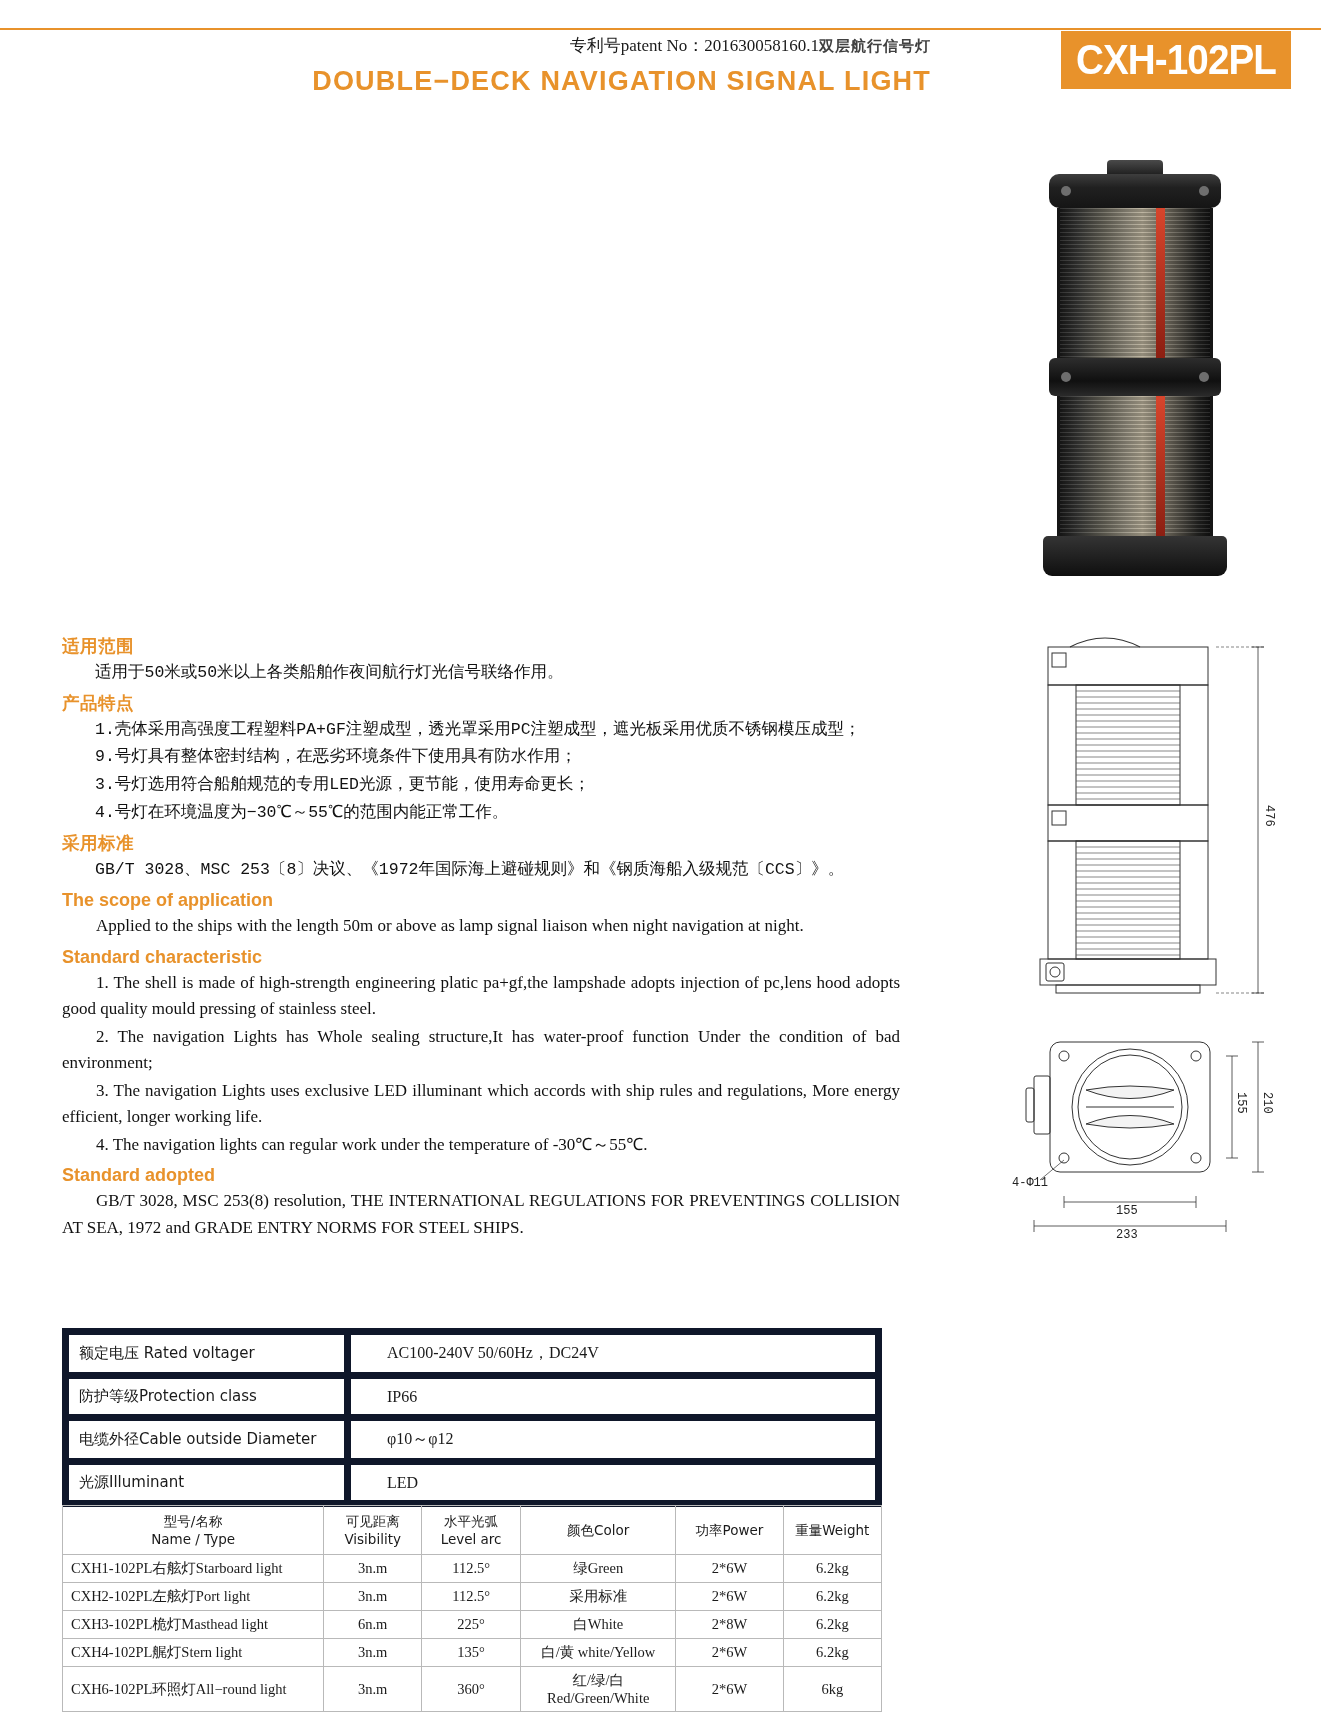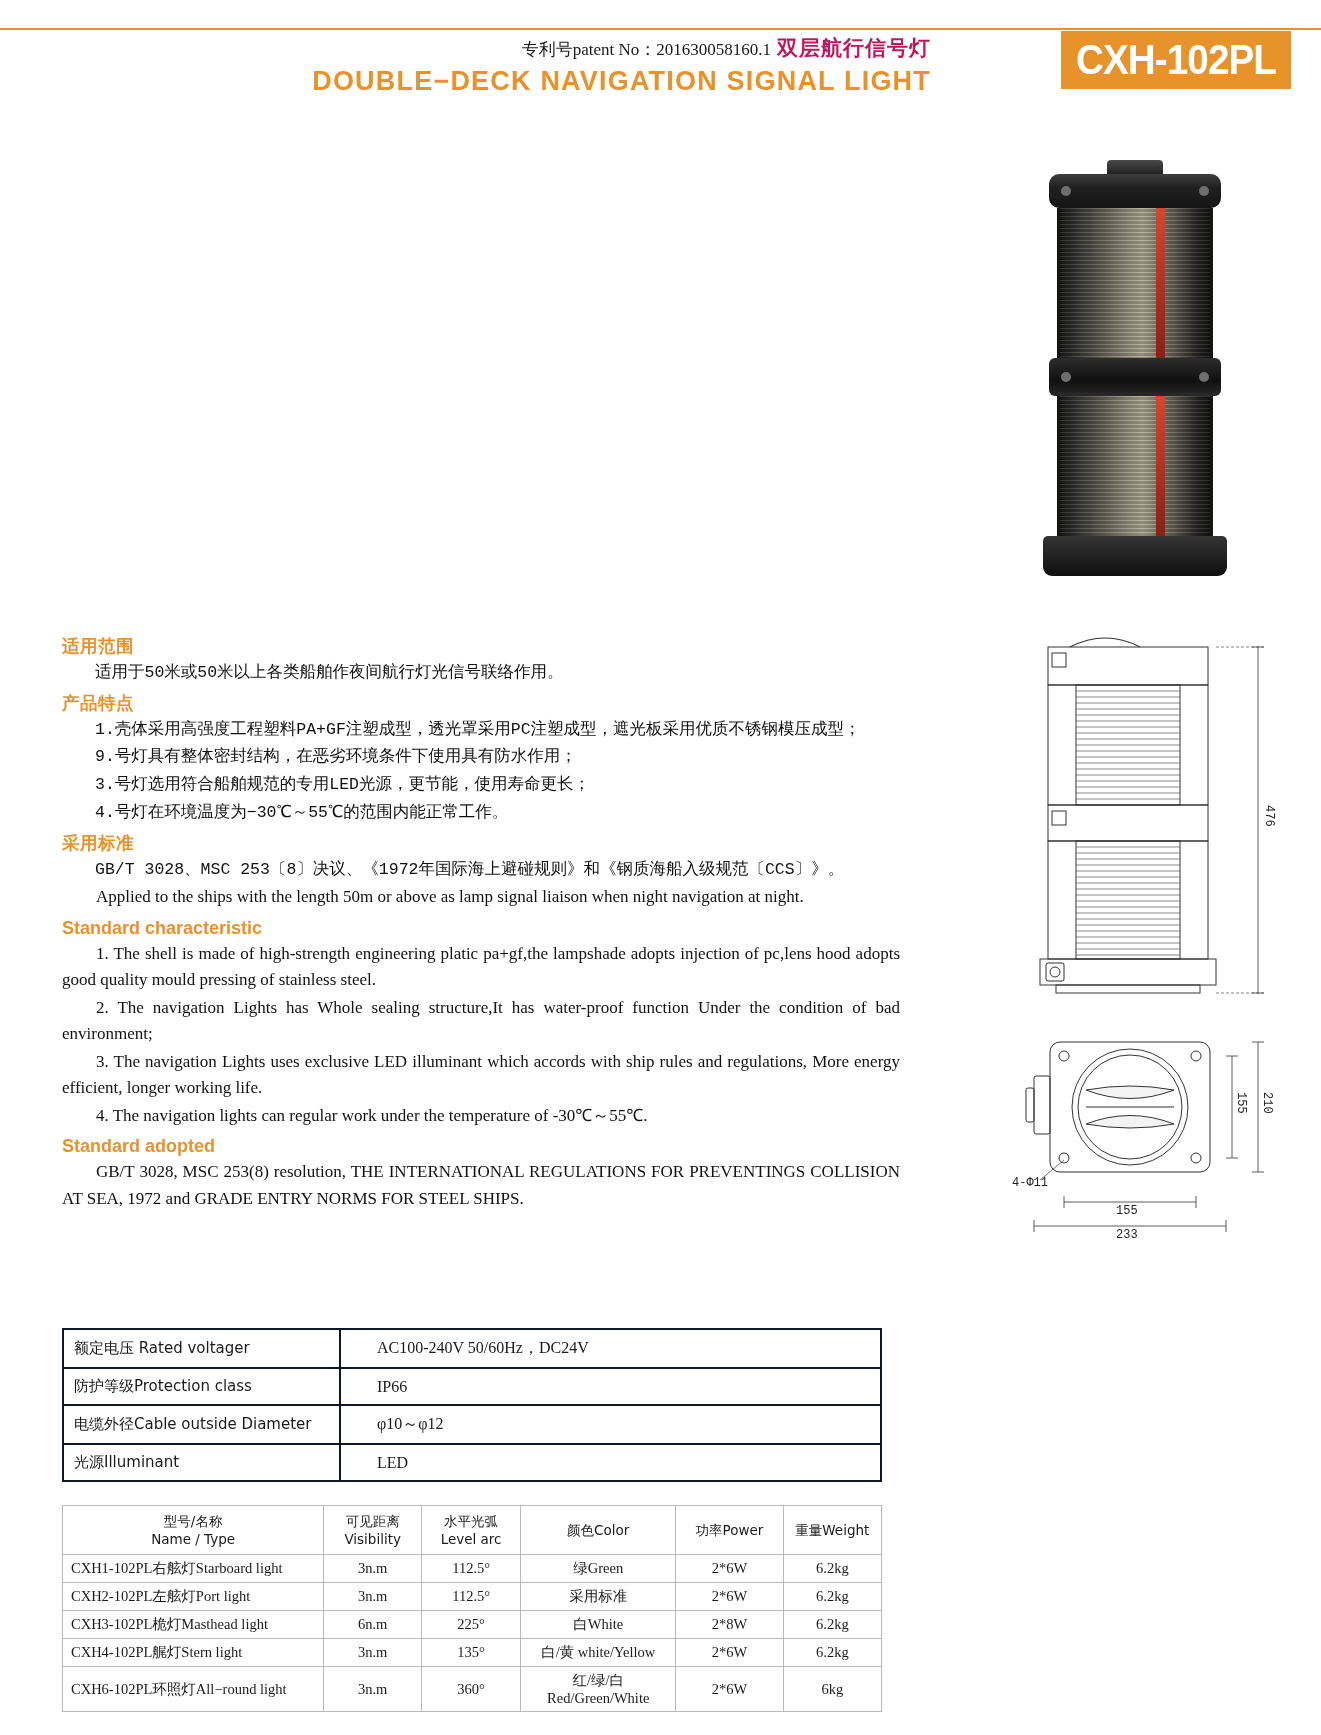--- a/index.html
+++ b/index.html
@@ -42,23 +42,23 @@
     right: 390px;
     top: 34px;
     font-size: 17px;
     color: #1a1a1a;
     white-space: nowrap;
     font-family: "Liberation Serif", serif;
   }
   .patent-cn {
     font-family: "DejaVu Sans", sans-serif;
     font-weight: bold;
-    font-size: 21px;
-    color: #be185d;
-    margin-left: 6px;
+    font-size: 15px;
+    color: #404040;
+    margin-left: 0;
     letter-spacing: 1px;
   }
   .title-en {
     position: absolute;
     right: 390px;
     top: 66px;
     font-size: 27px;
     font-weight: bold;
     color: #e8922b;
     letter-spacing: 1.2px;
@@ -240,21 +240,21 @@
   
   .spec-table {
     position: absolute;
     left: 62px;
     top: 1328px;
     width: 820px;
     border-collapse: collapse;
     font-size: 16px;
   }
   .spec-table td {
-    border: 2px solid #0f172a;
+    border: 7px solid #0f172a;
     padding: 8px 10px;
     font-family: "Liberation Serif", serif;
   }
   .spec-table td.k {
     width: 255px;
     font-family: "DejaVu Sans", sans-serif;
     font-size: 15px;
   }
   .spec-table td.v {
     padding-left: 36px;
@@ -447,20 +447,21 @@
 
     <div class="sec-head">产品特点</div>
     <p class="cn indent">1.壳体采用高强度工程塑料PA+GF注塑成型，透光罩采用PC注塑成型，遮光板采用优质不锈钢模压成型；</p>
     <p class="cn indent">9.号灯具有整体密封结构，在恶劣环境条件下使用具有防水作用；</p>
     <p class="cn indent">3.号灯选用符合船舶规范的专用LED光源，更节能，使用寿命更长；</p>
     <p class="cn indent">4.号灯在环境温度为−30℃～55℃的范围内能正常工作。</p>
 
     <div class="sec-head">采用标准</div>
     <p class="cn indent">GB/T 3028、MSC 253〔8〕决议、《1972年国际海上避碰规则》和《钢质海船入级规范〔CCS〕》。</p>
 
+    <div class="sec-head-en">The scope of application</div>
     <p class="en indent">Applied to the ships with the length 50m or above as lamp signal liaison when night navigation at night.</p>
 
     <div class="sec-head-en">Standard characteristic</div>
     <p class="en indent">1. The shell is made of high-strength engineering platic pa+gf,the lampshade adopts injection of pc,lens hood adopts good quality mould pressing of stainless steel.</p>
     <p class="en indent">2. The navigation Lights has Whole sealing structure,It has water-proof function Under the condition of bad environment;</p>
     <p class="en indent">3. The navigation Lights uses exclusive LED illuminant which accords with ship rules and regulations, More energy efficient, longer working life.</p>
     <p class="en indent">4. The navigation lights can regular work under the  temperature of -30℃～55℃.</p>
 
     <div class="sec-head-en">Standard adopted</div>
     <p class="en indent">GB/T 3028, MSC 253(8) resolution, THE INTERNATIONAL REGULATIONS FOR PREVENTINGS COLLISION AT SEA, 1972 and GRADE ENTRY NORMS FOR STEEL SHIPS.</p>

